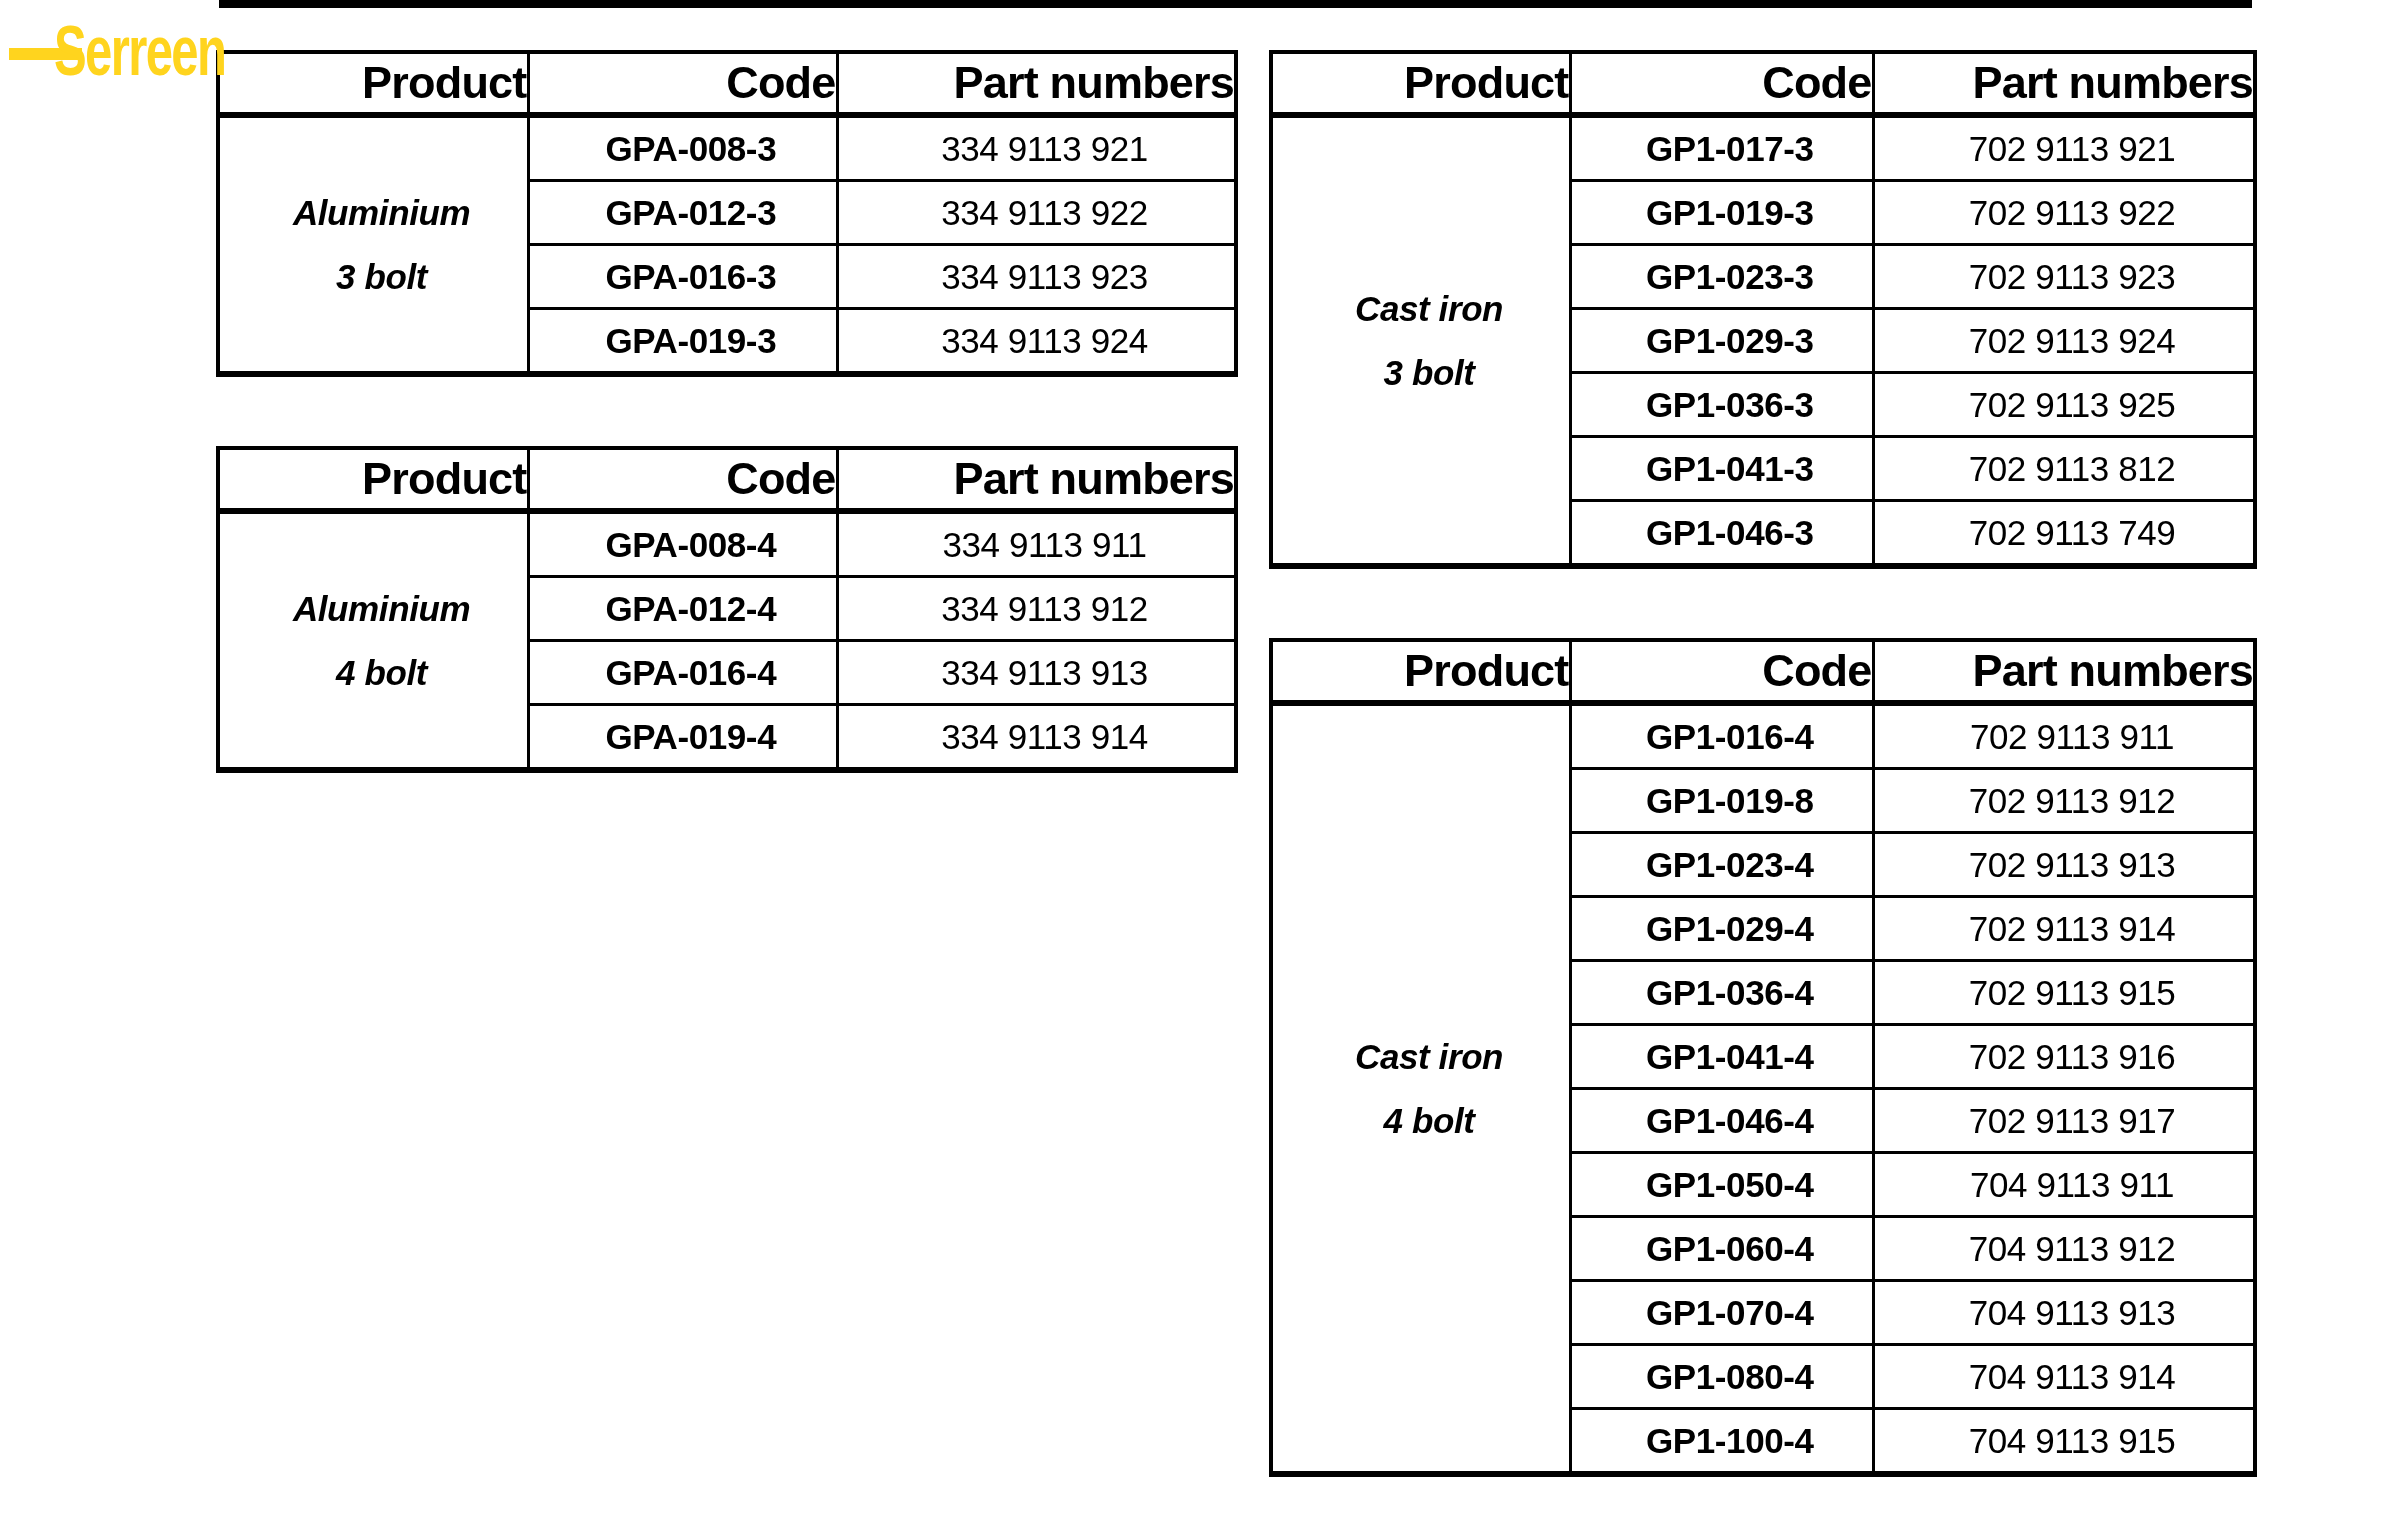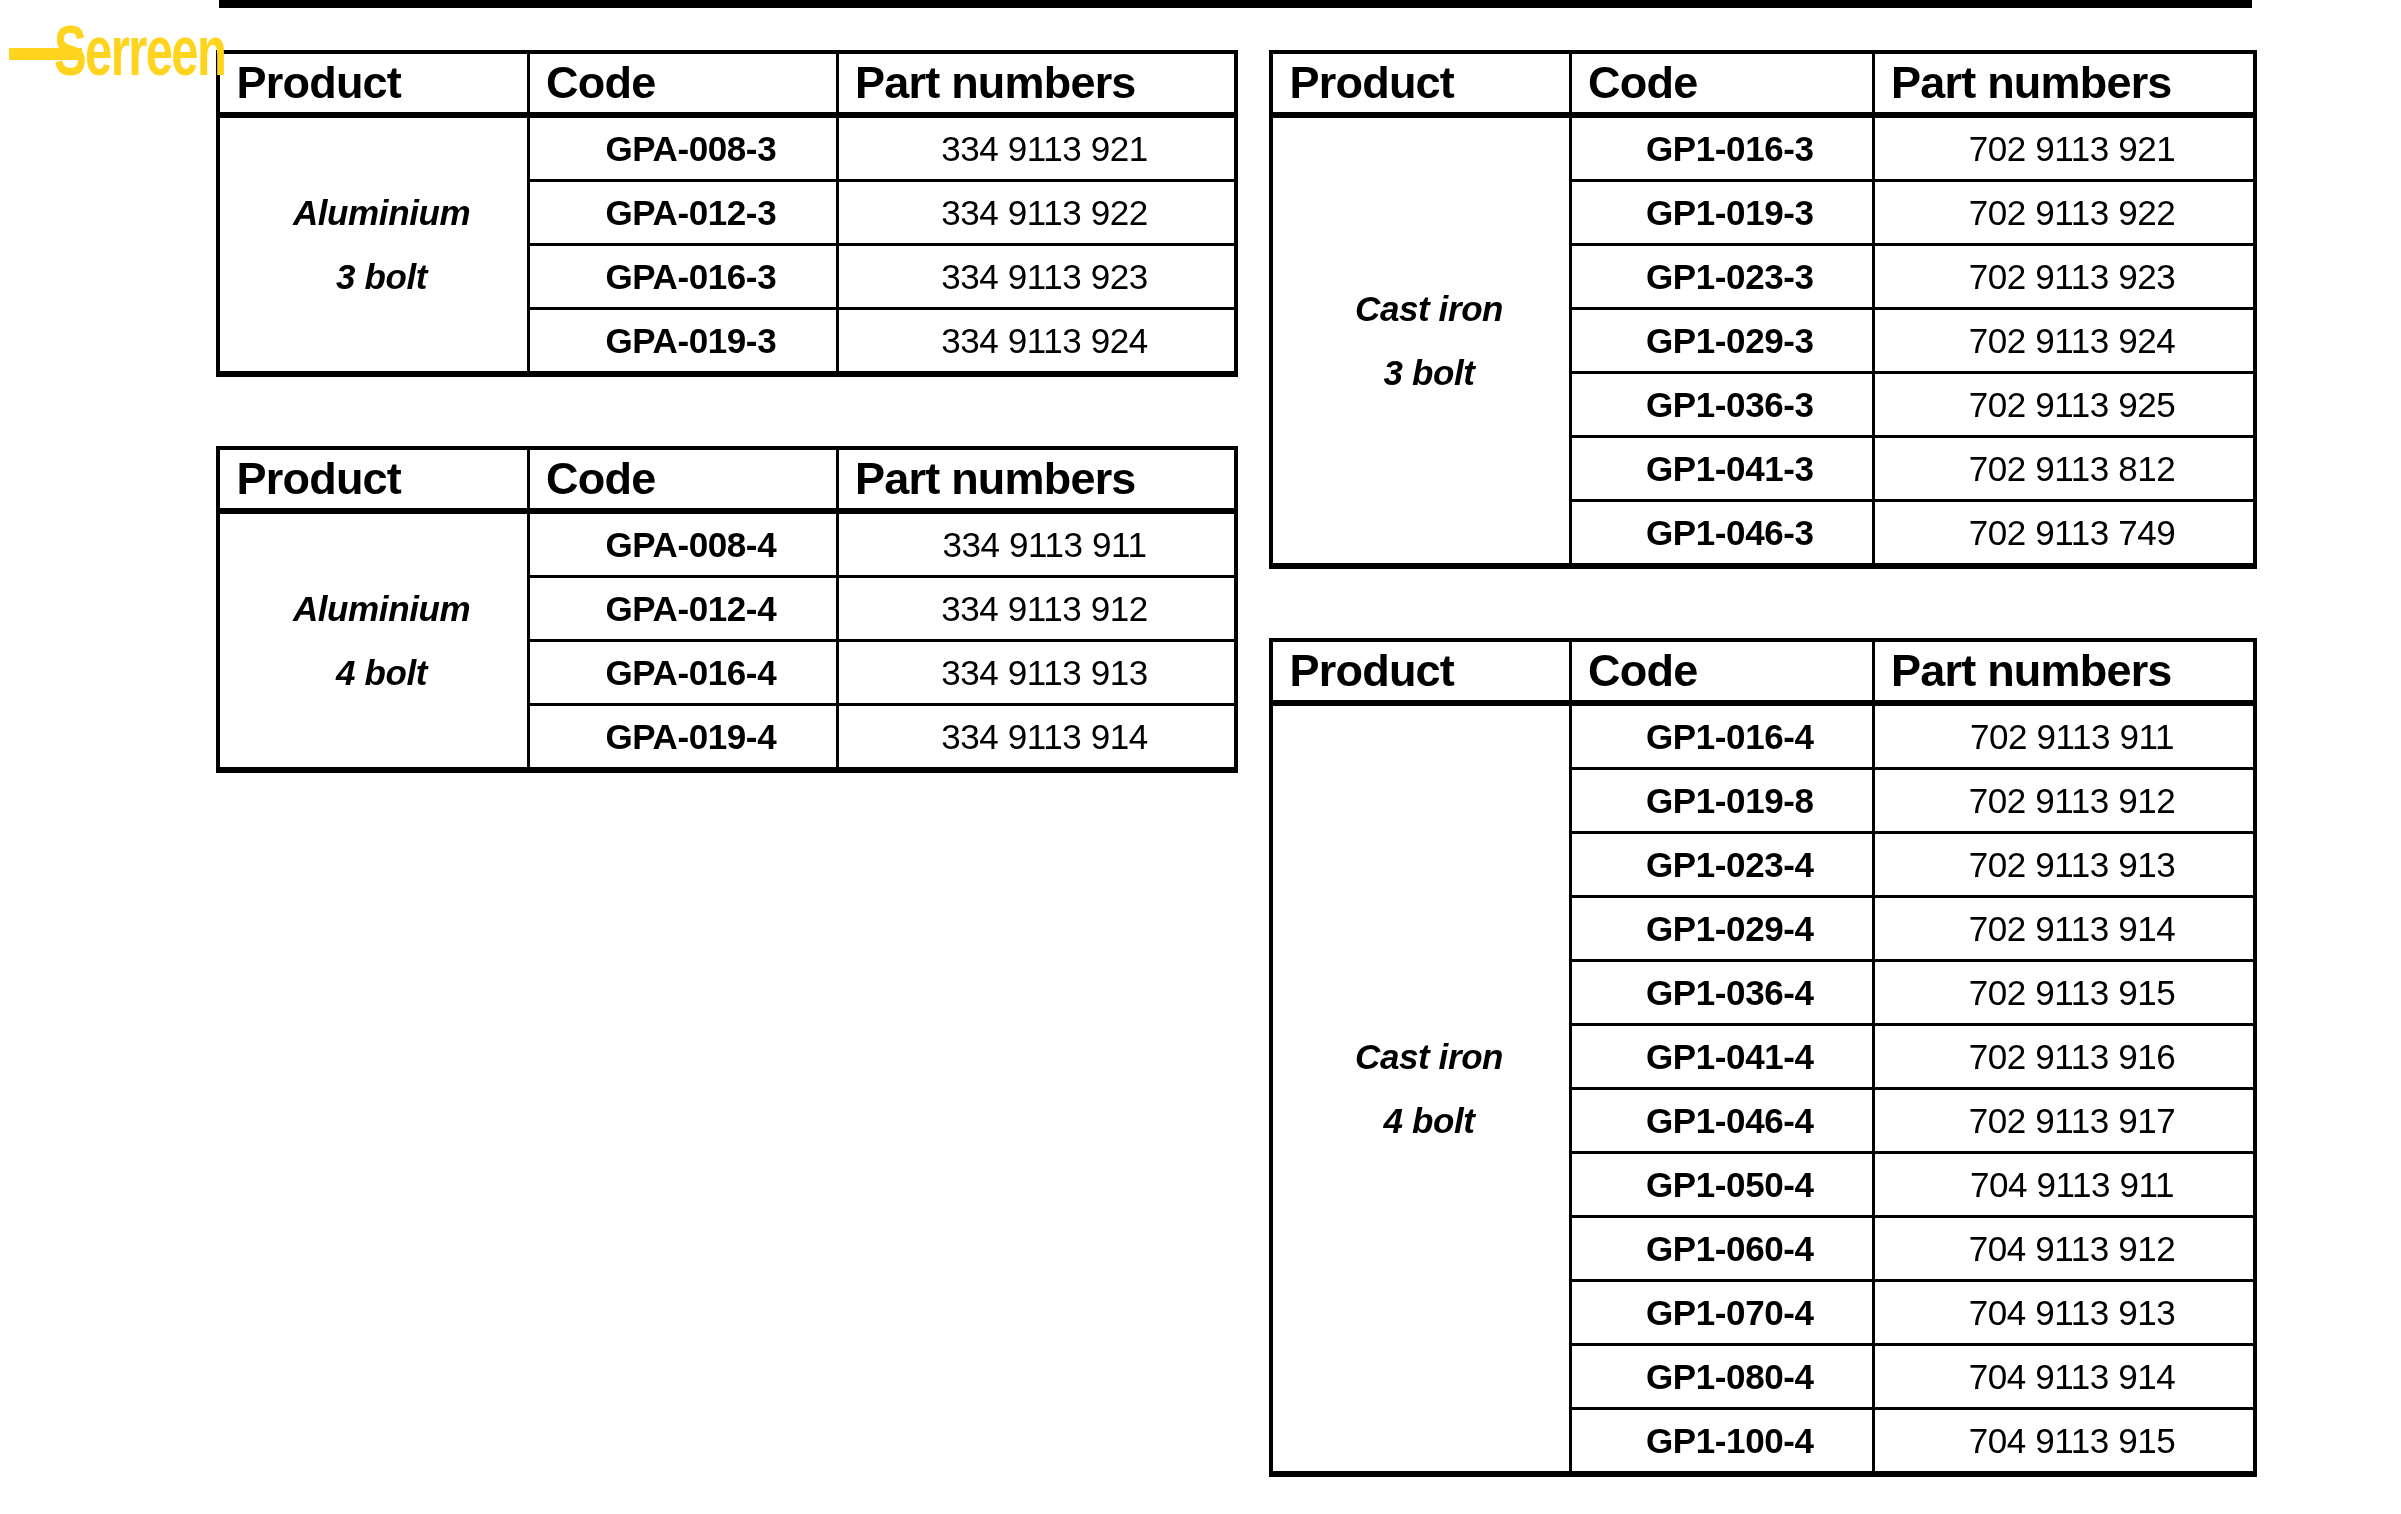--- a/index.html
+++ b/index.html
@@ -67,21 +67,21 @@
   .t0 col.c3,.t1 col.c3{width:399px;}
   .t2 col.c1,.t3 col.c1{width:299px;}
   .t2 col.c2,.t3 col.c2{width:303px;}
   .t2 col.c3,.t3 col.c3{width:382px;}
 
   table.pn th{
     border:3px solid var(--ink);
     border-bottom:6.8px solid var(--ink);
     height:58px;
     padding:0 0 0 16.6px;
-    text-align:left;
+    text-align:right;
     vertical-align:middle;
     font-size:45px;
     font-weight:bold;
     letter-spacing:-0.8px;
   }
   table.pn td{
     border:3px solid var(--ink);
     height:61px;
     padding:0 0 0 16.6px;
     text-align:center;
@@ -203,21 +203,21 @@
           <th>Code</th>
           <th>Part numbers</th>
         </tr>
       </thead>
       <tbody>
         <tr>
           <td class="product-cell" rowspan="7">
             <div class="product-line">Cast iron</div>
             <div class="product-line">3 bolt</div>
           </td>
-          <td class="code-cell">GP1-016-3</td>
+          <td class="code-cell">GP1-017-3</td>
           <td class="part-cell">702 9113 921</td>
         </tr>
         <tr>
           <td class="code-cell">GP1-019-3</td>
           <td class="part-cell">702 9113 922</td>
         </tr>
         <tr>
           <td class="code-cell">GP1-023-3</td>
           <td class="part-cell">702 9113 923</td>
         </tr>

